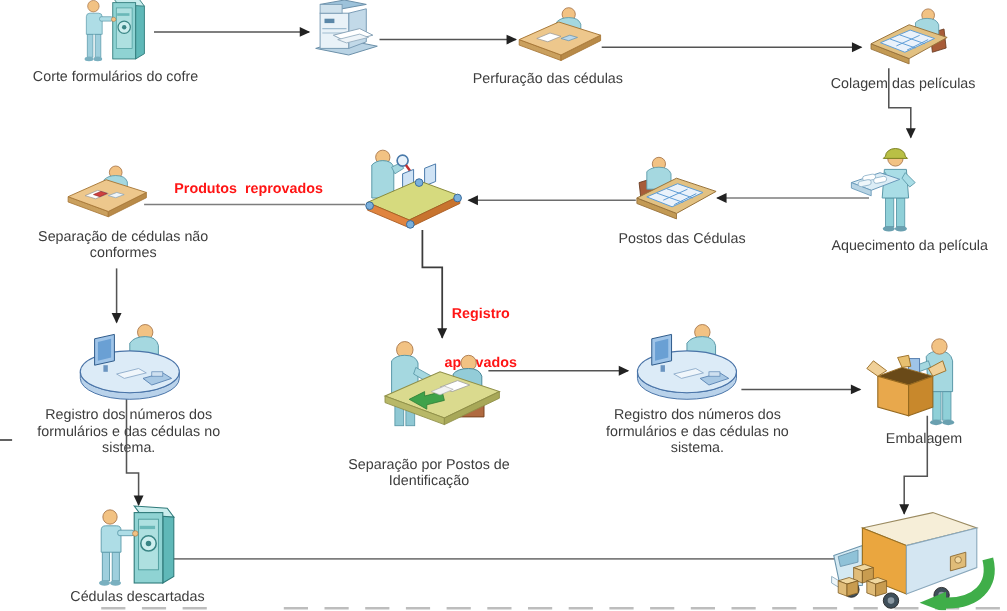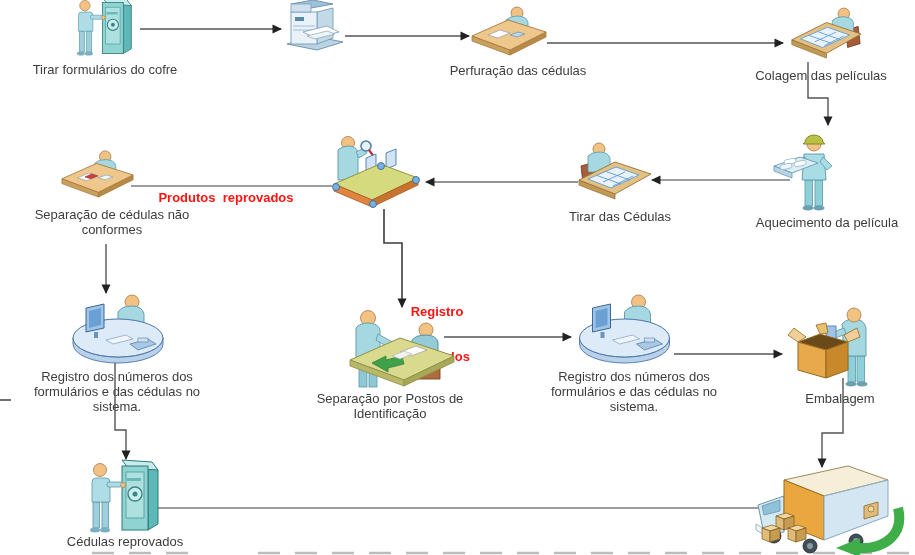--- a/index.html
+++ b/index.html
@@ -6,21 +6,21 @@
   #canvas{
     position:relative;width:915px;height:555px;background:#fff;overflow:hidden;
     font-family:"Liberation Sans", sans-serif;
   }
   .node-label{
     position:absolute;text-align:center;font-size:13px;line-height:15px;
     color:#3d3d3d;z-index:1;
   }
   .edge-label{
     position:absolute;text-align:center;font-size:13px;line-height:15px;
-    font-weight:bold;color:#ff1414;z-index:2;white-space:pre;margin-top:27px;
+    font-weight:bold;color:#ff1414;z-index:2;white-space:pre;
   }
   .icon{position:absolute;z-index:3;display:block;}
   .icon svg{display:block;}
   #connectors{position:absolute;left:0;top:0;z-index:2;pointer-events:none;}
 </style>
 </head>
 <body>
 
 <div id="canvas">
 
@@ -80,21 +80,21 @@
       <rect x="11" y="44" width="6.5" height="26" fill="#9fcfdd" stroke="#5a98a8" stroke-width="0.8"></rect>
       <rect x="20" y="44" width="6.5" height="26" fill="#9fcfdd" stroke="#5a98a8" stroke-width="0.8"></rect>
       <ellipse cx="13" cy="72" rx="5" ry="2.5" fill="#7ab0c0"></ellipse>
       <ellipse cx="23" cy="72" rx="5" ry="2.5" fill="#7ab0c0"></ellipse>
       <path d="M10,24 Q10,20 14,20 L24,20 Q28,20 28,24 L28,44 L10,44 z" fill="#aedde6" stroke="#5a98a8" stroke-width="0.8"></path>
       <rect x="25" y="24" width="15" height="5" rx="2" fill="#aedde6" stroke="#5a98a8" stroke-width="0.8"></rect>
       <circle cx="41" cy="27" r="2.5" fill="#f2c283" stroke="#a8764a" stroke-width="0.6"></circle>
       <circle cx="18" cy="12" r="6.5" fill="#f2c283" stroke="#a8764a" stroke-width="0.8"></circle>
     </svg>
   </span>
-  <div class="node-label" style="left:5px;top:62px;width:200px;">Tirar formulários do cofre</div>
+  <div class="node-label" style="left:5px;top:62px;width:200px;">Corte formulários do cofre</div>
 
   <span class="icon" style="left:283px;top:0px;">
     <svg width="64" height="58" viewBox="0 0 64 58">
       <polygon points="4,44 34,50 60,42 30,36" fill="#b9d3e4" stroke="#6a8fa8" stroke-width="0.9"></polygon>
       <polygon points="34,12 50,8 50,38 34,44" fill="#c2d9e8" stroke="#7a9cb5" stroke-width="0.9"></polygon>
       <rect x="8" y="12" width="26" height="32" fill="#e9f2f8" stroke="#7a9cb5" stroke-width="0.9"></rect>
       <polygon points="8,4 30,0 50,4 28,8" fill="#9dc2da" stroke="#6a8fa8" stroke-width="0.9"></polygon>
       <rect x="8" y="4" width="20" height="8" fill="#cfe1ec" stroke="#7a9cb5" stroke-width="0.8"></rect>
       <rect x="12" y="17" width="9" height="4" fill="#5b87a8"></rect>
       <line x1="10" y1="26" x2="32" y2="26" stroke="#9fbcd0" stroke-width="1"></line>
@@ -108,21 +108,21 @@
     <svg width="78" height="54" viewBox="0 0 78 54">
       <circle cx="47" cy="9" r="6" fill="#f2c283" stroke="#a8764a" stroke-width="0.8"></circle>
       <path d="M36,16 Q40,12 47,12 Q56,12 58,18 L58,32 L36,32 z" fill="#a5d8e0" stroke="#5a98a8" stroke-width="0.8"></path>
       <polygon points="2,32 40,46 40,51 2,37" fill="#caa05e" stroke="#a87838" stroke-width="0.8"></polygon>
       <polygon points="40,46 76,28 76,33 40,51" fill="#b88a48" stroke="#a87838" stroke-width="0.8"></polygon>
       <polygon points="2,32 38,16 76,28 40,46" fill="#edc78c" stroke="#a87838" stroke-width="0.9"></polygon>
       <polygon points="18,31 30,26 40,29 28,34" fill="#ffffff" stroke="#999999" stroke-width="0.7"></polygon>
       <polygon points="40,31 48,28 55,30 47,33" fill="#bcd8ea" stroke="#6a94b0" stroke-width="0.7"></polygon>
     </svg>
   </span>
-  <div class="node-label" style="left:418px;top:63px;width:200px;">Perfuração das cédulas</div>
+  <div class="node-label" style="left:398px;top:63px;width:200px;">Perfuração das cédulas</div>
 
   <span class="icon" style="left:788px;top:2px;">
     <svg width="75" height="66" viewBox="0 0 78 66">
       <circle cx="58" cy="11" r="6" fill="#f2c283" stroke="#a8764a" stroke-width="0.8"></circle>
       <polygon points="60,28 73,24 75,42 62,46" fill="#a85c38" stroke="#6a3a20" stroke-width="0.8"></polygon>
       <path d="M46,18 Q50,14 57,14 Q66,14 68,20 L68,34 L46,34 z" fill="#a5d8e0" stroke="#5a98a8" stroke-width="0.8"></path>
       <polygon points="4,38 40,52 40,57 4,43" fill="#c39a54" stroke="#97713a" stroke-width="0.8"></polygon>
       <polygon points="4,38 40,20 76,32 40,52" fill="#e2c182" stroke="#97713a" stroke-width="0.9"></polygon>
       <polygon points="13,37 41,25 64,33 36,46" fill="#eaf2fb" stroke="#5b9bd5" stroke-width="0.9"></polygon>
       <path d="M22,33.5 L46,42 M31,29.5 L55,38 M28,40 L50,30 M38,44 L58,34" stroke="#5b9bd5" stroke-width="0.9" fill="none"></path>
@@ -154,21 +154,21 @@
     <svg width="78" height="66" viewBox="0 0 78 66">
       <circle cx="24" cy="11" r="6" fill="#f2c283" stroke="#a8764a" stroke-width="0.8"></circle>
       <polygon points="6,28 19,24 21,42 8,46" fill="#a85c38" stroke="#6a3a20" stroke-width="0.8"></polygon>
       <path d="M13,18 Q17,14 24,14 Q33,14 35,20 L35,34 L13,34 z" fill="#a5d8e0" stroke="#5a98a8" stroke-width="0.8"></path>
       <polygon points="4,42 40,56 40,61 4,47" fill="#c39a54" stroke="#97713a" stroke-width="0.8"></polygon>
       <polygon points="4,42 40,24 76,36 40,56" fill="#e2c182" stroke="#97713a" stroke-width="0.9"></polygon>
       <polygon points="13,41 41,29 64,37 36,50" fill="#eaf2fb" stroke="#5b9bd5" stroke-width="0.9"></polygon>
       <path d="M22,37.5 L46,46 M31,33.5 L55,42 M28,44 L50,34 M38,48 L58,38" stroke="#5b9bd5" stroke-width="0.9" fill="none"></path>
     </svg>
   </span>
-  <div class="node-label" style="left:520px;top:209px;width:200px;">Tirar das Cédulas</div>
+  <div class="node-label" style="left:520px;top:209px;width:200px;">Postos das Cédulas</div>
 
   <span class="icon" style="left:328px;top:134px;">
     <svg width="95" height="78" viewBox="0 0 95 78">
       <circle cx="20" cy="9" r="6.5" fill="#f2c283" stroke="#a8764a" stroke-width="0.8"></circle>
       <path d="M10,16 Q14,12 20,12 Q28,12 30,18 L30,46 L10,46 z" fill="#a5d8e0" stroke="#5a98a8" stroke-width="0.9"></path>
       <polygon points="28,18 36,14 39,19 31,24" fill="#a5d8e0" stroke="#5a98a8" stroke-width="0.8"></polygon>
       <circle cx="38" cy="12" r="5" fill="#e8f2fa" stroke="#4a7aaa" stroke-width="1.5"></circle>
       <line x1="41" y1="16" x2="46" y2="23" stroke="#c03030" stroke-width="2.2"></line>
       <polygon points="38,24 48,20 48,36 38,40" fill="#cfe3f5" stroke="#4a7aaa" stroke-width="0.9"></polygon>
       <polygon points="58,19 68,15 68,31 58,35" fill="#cfe3f5" stroke="#4a7aaa" stroke-width="0.9"></polygon>
@@ -224,21 +224,21 @@
       <circle cx="84" cy="32" r="7" fill="#f2c283" stroke="#a8764a" stroke-width="0.8"></circle>
       <path d="M70,42 Q74,37 84,37 Q94,37 96,44 L96,70 L70,70 z" fill="#93ccd8" stroke="#4a8898" stroke-width="0.9"></path>
       <polygon points="8,62 58,40 112,58 62,82" fill="#dada8e" stroke="#8f8f48" stroke-width="1"></polygon>
       <polygon points="8,62 62,82 62,88 8,68" fill="#b8b868" stroke="#8f8f48" stroke-width="0.8"></polygon>
       <polygon points="62,82 112,58 112,64 62,88" fill="#a8a858" stroke="#8f8f48" stroke-width="0.8"></polygon>
       <polygon points="30,65 44,58 44,62 60,58 62,66 46,70 46,74" fill="#3fa24a" stroke="#2a7a33" stroke-width="0.7"></polygon>
       <polygon points="58,54 74,48 85,52 69,58" fill="#ffffff" stroke="#999999" stroke-width="0.7"></polygon>
       <polygon points="50,58 62,53 70,56 58,61" fill="#f2f2f2" stroke="#aaaaaa" stroke-width="0.6"></polygon>
     </svg>
   </span>
-  <div class="node-label" style="left:305px;top:391px;width:170px;">Separação por Postos de Identificação</div>
+  <div class="node-label" style="left:305px;top:414px;width:170px;">Separação por Postos de Identificação</div>
 
   <span class="icon" style="left:572px;top:292px;">
     <svg width="105" height="74" viewBox="0 0 100 74">
       <circle cx="64" cy="10" r="7" fill="#f2c283" stroke="#a8764a" stroke-width="0.8"></circle>
       <path d="M50,20 Q54,14 64,14 Q74,14 76,22 L76,42 L50,42 z" fill="#a5d8e0" stroke="#5a98a8" stroke-width="0.9"></path>
       <polygon points="52,28 40,40 46,44 58,32" fill="#a5d8e0" stroke="#5a98a8" stroke-width="0.8"></polygon>
       <path d="M5,46 a45,19 0 0 0 90,0 l0,6 a45,19 0 0 1 -90,0 z" fill="#b9d2ea" stroke="#4a74a8" stroke-width="0.9"></path>
       <ellipse cx="50" cy="46" rx="45" ry="19" fill="#dcebf7" stroke="#4a74a8" stroke-width="1"></ellipse>
       <polygon points="18,16 36,12 36,36 18,40" fill="#9fc4e8" stroke="#2e5a8a" stroke-width="0.9"></polygon>
       <polygon points="21,19 33,16 33,33 21,36" fill="#6aa0d4"></polygon>
@@ -282,21 +282,21 @@
       <rect x="11" y="44" width="6.5" height="26" fill="#9fcfdd" stroke="#5a98a8" stroke-width="0.8"></rect>
       <rect x="20" y="44" width="6.5" height="26" fill="#9fcfdd" stroke="#5a98a8" stroke-width="0.8"></rect>
       <ellipse cx="13" cy="72" rx="5" ry="2.5" fill="#7ab0c0"></ellipse>
       <ellipse cx="23" cy="72" rx="5" ry="2.5" fill="#7ab0c0"></ellipse>
       <path d="M10,24 Q10,20 14,20 L24,20 Q28,20 28,24 L28,44 L10,44 z" fill="#aedde6" stroke="#5a98a8" stroke-width="0.8"></path>
       <rect x="25" y="24" width="15" height="5" rx="2" fill="#aedde6" stroke="#5a98a8" stroke-width="0.8"></rect>
       <circle cx="41" cy="27" r="2.5" fill="#f2c283" stroke="#a8764a" stroke-width="0.6"></circle>
       <circle cx="18" cy="12" r="6.5" fill="#f2c283" stroke="#a8764a" stroke-width="0.8"></circle>
     </svg>
   </span>
-  <div class="node-label" style="left:45px;top:534px;width:160px;">Cédulas reprovados</div>
+  <div class="node-label" style="left:45px;top:534px;width:160px;">Cédulas descartadas</div>
 
   <span class="icon" style="left:752px;top:458px;">
     <svg width="158" height="97" viewBox="0 0 158 97">
       <polygon points="6,47 32,38 32,74 12,76" fill="#d4e9f2" stroke="#6a94ac" stroke-width="1"></polygon>
       <polygon points="10,48 28,42 28,53 12,57" fill="#8fc2d8" stroke="#6a94ac" stroke-width="0.8"></polygon>
       <polygon points="4,66 14,72 14,78 4,72" fill="#eef6fa" stroke="#8aa8bc" stroke-width="0.8"></polygon>
       <ellipse cx="22" cy="78" rx="7" ry="7" fill="#3f4f5a" stroke="#222222" stroke-width="0.8"></ellipse>
       <ellipse cx="22" cy="78" rx="3" ry="3" fill="#8a98a2"></ellipse>
       <ellipse cx="104" cy="83" rx="7" ry="7" fill="#3f4f5a" stroke="#222222" stroke-width="0.8"></ellipse>
       <ellipse cx="104" cy="83" rx="3" ry="3" fill="#8a98a2"></ellipse>

